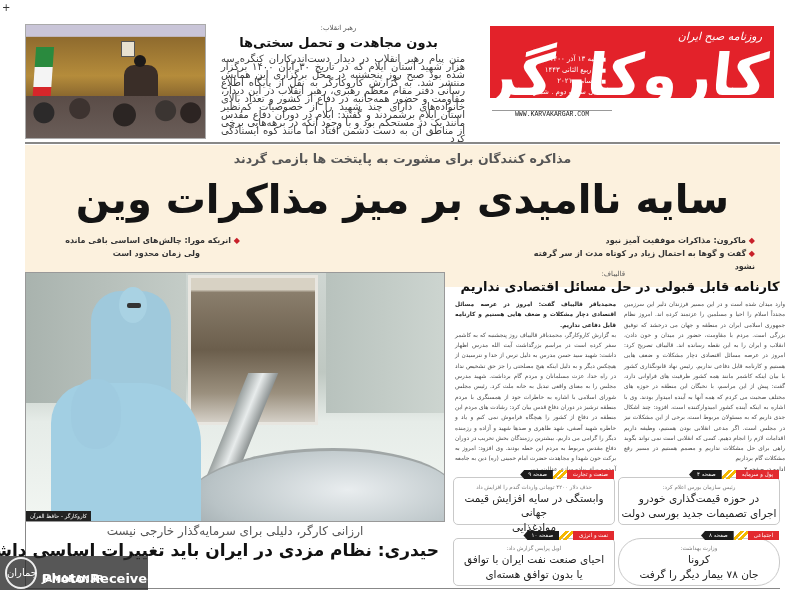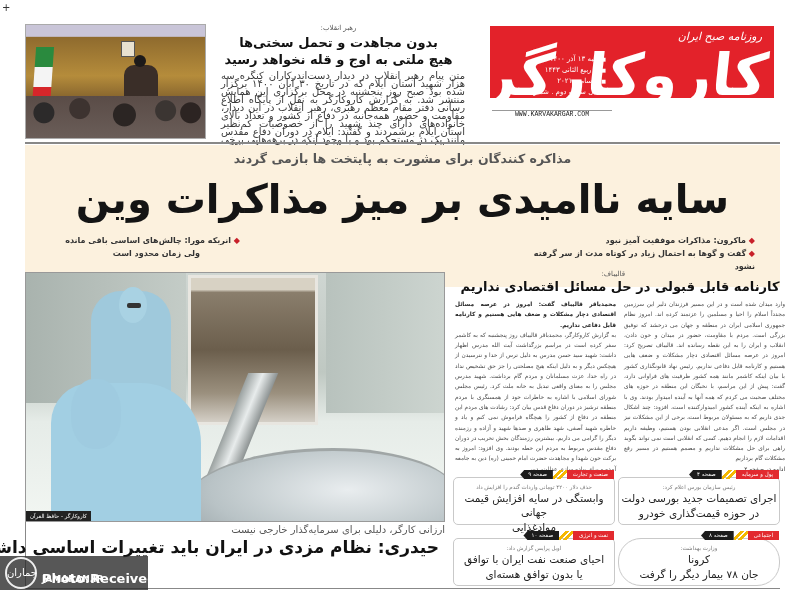--- a/index.html
+++ b/index.html
@@ -67,21 +67,21 @@
   #factory-photo .conveyor { position: absolute; left: 200px; top: 100px; width: 30px; height: 110px; background: linear-gradient(90deg, #9aa1a0, #e8ecec, #8c9292); transform: skewX(-22deg); }
   #factory-photo .table { position: absolute; left: 160px; top: 175px; width: 270px; height: 100px; border-radius: 60% 50% 0 0; background: radial-gradient(ellipse at 60% 40%, #e9edef 0%, #b9c3c6 60%, #8e999d 100%); border-top: 3px solid #a0a6a6; }
   #factory-photo .worker1 { position: absolute; left: 65px; top: 18px; width: 80px; height: 175px; background: #9fc9dc; border-radius: 30px 30px 8px 8px; }
   #factory-photo .worker1::before { content: ""; position: absolute; left: 28px; top: -4px; width: 28px; height: 36px; border-radius: 50%; background: #a9d2e3; }
   #factory-photo .worker1::after { content: ""; position: absolute; left: 36px; top: 12px; width: 14px; height: 5px; background: #333; border-radius: 2px; }
   #factory-photo .worker2 { position: absolute; left: 25px; top: 110px; width: 150px; height: 140px; background: #a2cfe3; border-radius: 40px 60px 0 0; }
   #factory-photo .worker2::before { content: ""; position: absolute; left: 20px; top: -4px; width: 50px; height: 70px; border-radius: 45%; background: #9fcbe0; }
   #factory-photo .credit { position: absolute; left: 0; bottom: 0; background: #222; color: #fff; font-size: 5.5px; padding: 2px 4px; }
 
   #factory-story { left: 25px; top: 524px; width: 420px; }
-  #factory-story .kicker { font-size: 10px; color: #555; direction: rtl; }
+  #factory-story .kicker { font-size: 12px; color: #555; text-align: center; direction: rtl; }
   #factory-story .headline { font-size: 17px; font-weight: bold; color: #111; text-align: right; direction: rtl; margin-top: 2px; padding-right: 6px; white-space: nowrap; }
   #bottom-rule { left: 25px; top: 588px; width: 755px; height: 1px; background: #888; }
   #left-rule { left: 25px; top: 522px; width: 1px; height: 66px; background: #888; }
 
   
   .teaser { position: absolute; width: 162px; height: 48px; border: 1px solid #c9c9c9; border-radius: 5px; background: #fff; }
   .teaser .tabbar { position: absolute; right: 0; top: -9px; height: 11px; display: flex; flex-direction: row-reverse; align-items: center; }
   .teaser .section { background: #e22a2f; color: #fff; font-size: 5.5px; height: 9px; line-height: 9px; padding: 0 6px; }
   .teaser .chev { width: 14px; height: 9px; background: linear-gradient(135deg, transparent 30%, #f5b800 30% 45%, transparent 45% 55%, #f5b800 55% 70%, transparent 70%); }
   .teaser .pagebadge { background: #1c1c1c; color: #fff; font-size: 5.5px; height: 9px; line-height: 9px; padding: 0 6px 0 8px; clip-path: polygon(4px 0, 100% 0, 100% 100%, 4px 100%, 0 50%); }
@@ -114,21 +114,20 @@
 
 <div class="abs" id="lead-photo">
   <div class="flag"></div>
   <div class="portrait"></div>
   <div class="figure"></div>
   <div class="crowd"></div>
 </div>
 <div class="abs rtl" id="lead-story">
   <div class="kicker rtl" style="text-align:center">رهبر انقلاب:</div>
   <div class="headline">بدون مجاهدت و تحمل سختی‌ها</div>
-  <div class="headline">هیچ ملتی به اوج و قله نخواهد رسید</div>
   <div class="body">متن پیام رهبر انقلاب در دیدار دست‌اندرکاران کنگره سه هزار شهید استان ایلام که در تاریخ ۳۰ آبان ۱۴۰۰ برگزار شده بود صبح روز پنجشنبه در محل برگزاری این همایش منتشر شد. به گزارش کاروکارگر به نقل از پایگاه اطلاع رسانی دفتر مقام معظم رهبری، رهبر انقلاب در این دیدار، مقاومت و حضور همه‌جانبه در دفاع از کشور و تعداد بالای خانواده‌های دارای چند شهید را از خصوصیات کم‌نظیر استان ایلام برشمردند و گفتند: ایلام در دوران دفاع مقدس مانند یک دژ مستحکم بود و با وجود آنکه در برهه‌هایی برخی از مناطق آن به دست دشمن افتاد اما مانند کوه ایستادگی کرد</div>
   <div class="cont">ادامه در صفحه ۲</div>
 </div>
 
 <div class="abs" id="top-rule"></div>
 
 <div class="abs" id="banner">
   <div class="subhead">مذاکره کنندگان برای مشورت به پایتخت ها بازمی گردند</div>
   <div class="headline">سایه ناامیدی بر میز مذاکرات وین</div>
   <div class="bullets col1">
@@ -174,22 +173,22 @@
 </div>
 <div class="abs" id="bottom-rule"></div>
 
 <div class="teaser" style="left:618px; top:477px;">
   <div class="tabbar">
     <div class="section">پول و سرمایه</div>
     <div class="chev"></div>
     <div class="pagebadge">صفحه ۴</div>
   </div>
   <div class="kicker">رئیس سازمان بورس اعلام کرد:</div>
+  <div class="title">در حوزه قیمت‌گذاری خودرو</div>
   <div class="title">اجرای تصمیمات جدید بورسی دولت</div>
-  <div class="title">در حوزه قیمت‌گذاری خودرو</div>
 </div>
 
 <div class="teaser" style="left:453px; top:477px;">
   <div class="tabbar">
     <div class="section">صنعت و تجارت</div>
     <div class="chev"></div>
     <div class="pagebadge">صفحه ۹</div>
   </div>
   <div class="kicker">حذف دلار ۴۲۰۰ تومانی واردات گندم را افزایش داد</div>
   <div class="title">وابستگی در سایه افزایش قیمت جهانی</div>

